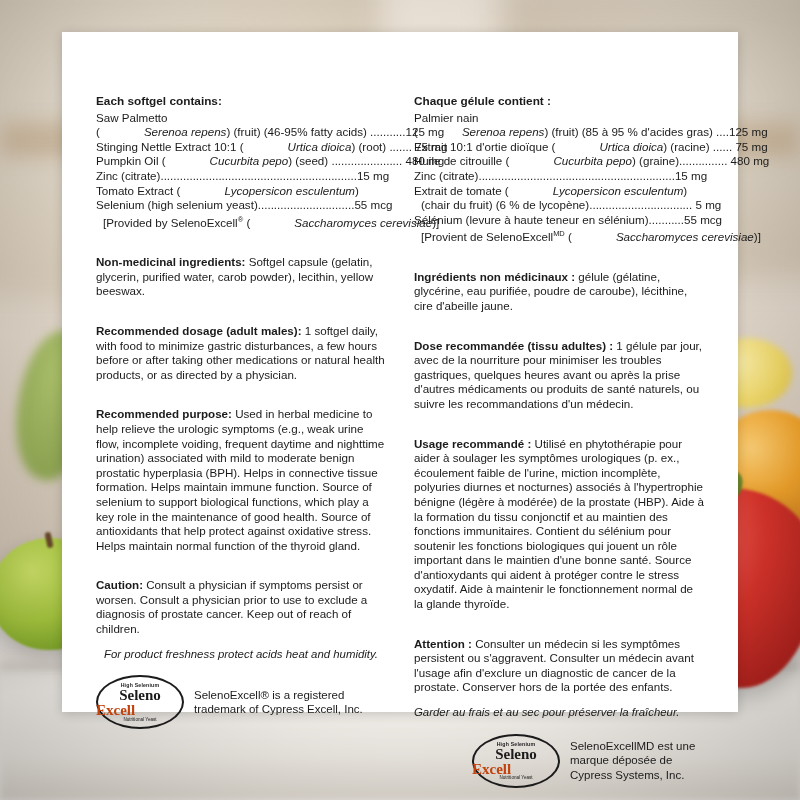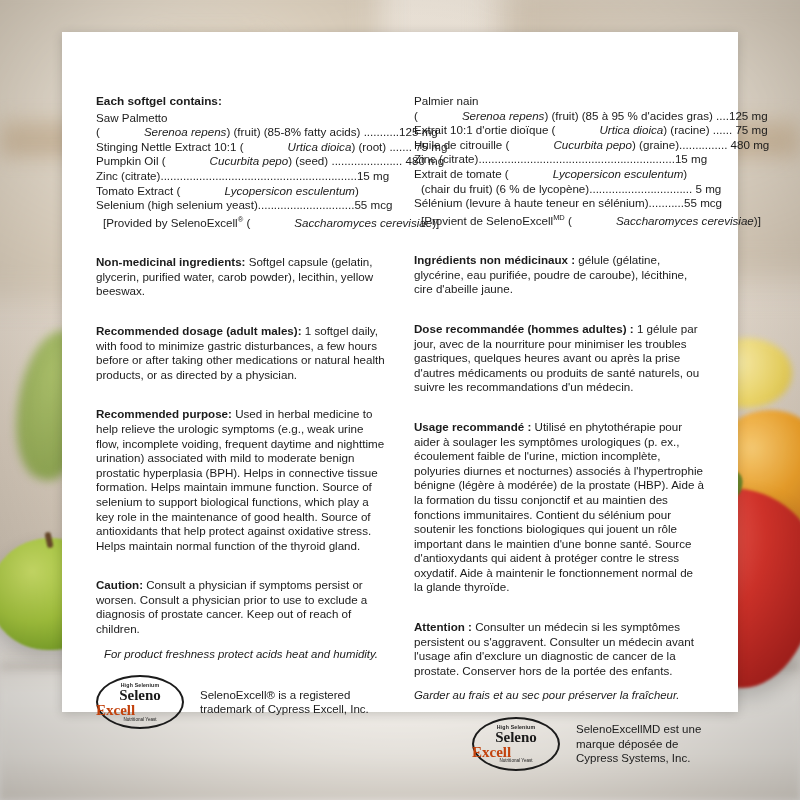--- a/index.html
+++ b/index.html
@@ -115,21 +115,21 @@
   .panel-heading { font-weight: bold; margin: 0 0 2px 0; font-size: 11.8px; }
   .ing-line { white-space: nowrap; }
   .indent { padding-left: 7px; }
   .block { margin-top: 25px; }
   .block .lead { font-weight: bold; }
   i { font-style: italic; margin-left: 44px; }
   .center-italic { text-align: center; font-style: italic; margin-top: 10px; font-size: 11.4px; }
   .left-italic { font-style: italic; margin-top: 10px; font-size: 11.4px; }
 
   
-  .lockup { display: flex; align-items: center; gap: 16px; margin-top: 14px; }
+  .lockup { display: flex; align-items: center; gap: 10px; margin-top: 14px; }
   .lockup.right { justify-content: flex-start; margin-left: 58px; }
   .lockup-text { font-size: 11.5px; line-height: 14.4px; }
 
   .logo {
     position: relative; width: 88px; height: 54px; flex: 0 0 88px;
   }
   .logo .ring {
     position: absolute; left: 0; top: 0; width: 88px; height: 54px;
     border: 2px solid #1b1b1b;
     border-radius: 50%;
@@ -179,21 +179,21 @@
   <div id="cols">
 
     <div class="col">
 
       <div class="panel-heading">Each softgel contains:</div>
 
       <div>
         <div class="ing-line">Saw Palmetto</div>
 
         <div class="ing-line">
-          (<i>Serenoa repens</i>)<span> (fruit) (85-8% fatty acids)</span><span> ...........</span><span>125 mg</span>
+          (<i>Serenoa repens</i>)<span> (fruit) (46-95% fatty acids)</span><span> ...........</span><span>125 mg</span>
         </div>
 
         <div class="ing-line">
           Stinging Nettle Extract 10:1 (<i>Urtica dioica</i>) (root)<span> ....... </span><span>75 mg</span>
         </div>
 
         <div class="ing-line">
           Pumpkin Oil (<i>Cucurbita pepo</i>) (seed)<span> ...................... </span><span>480 mg</span>
         </div>
 
@@ -240,20 +240,21 @@
           <div class="t2">Seleno</div>
           <div class="t3">Excell</div>
           <div class="t4">Nutritional Yeast</div>
         </div>
         <div class="lockup-text">SelenoExcell® is a registered trademark of Cypress Excell, Inc.</div>
       </div>
     </div>
 
     <div class="col">
 
+      <div class="panel-heading">Chaque gélule contient :</div>
 
       <div>
         <div class="ing-line">Palmier nain</div>
 
         <div class="ing-line">
           (<i>Serenoa repens</i>) (fruit) (85 à 95 % d'acides gras)<span> ....</span><span>125 mg</span>
         </div>
 
         <div class="ing-line">
           Extrait 10:1 d'ortie dioïque (<i>Urtica dioica</i>) (racine)<span> ...... </span><span>75 mg</span>
@@ -282,21 +283,21 @@
         <div class="ing-line indent">
           [Provient de SelenoExcell<span class="sup">MD</span> (<i>Saccharomyces cerevisiae</i>)]
         </div>
       </div>
 
       <div class="block">
         <span class="lead">Ingrédients non médicinaux :</span><span> gélule (gélatine, glycérine, eau purifiée, poudre de caroube), lécithine, cire d'abeille jaune.</span>
       </div>
 
       <div class="block">
-        <span class="lead">Dose recommandée (hommes adultes) :</span><span> 1 gélule par jour, avec de la nourriture pour minimiser les troubles gastriques, quelques heures avant ou après la prise d'autres médicaments ou produits de santé naturels, ou suivre les recommandations d'un médecin.</span>
+        <span class="lead">Dose recommandée (tissu adultes) :</span><span> 1 gélule par jour, avec de la nourriture pour minimiser les troubles gastriques, quelques heures avant ou après la prise d'autres médicaments ou produits de santé naturels, ou suivre les recommandations d'un médecin.</span>
       </div>
 
       <div class="block">
         <span class="lead">Usage recommandé :</span><span> Utilisé en phytothérapie pour aider à soulager les symptômes urologiques (p. ex., écoulement faible de l'urine, miction incomplète, polyuries diurnes et nocturnes) associés à l'hypertrophie bénigne (légère à modérée) de la prostate (HBP). Aide à la formation du tissu conjonctif et au maintien des fonctions immunitaires. Contient du sélénium pour soutenir les fonctions biologiques qui jouent un rôle important dans le maintien d'une bonne santé. Source d'antioxydants qui aident à protéger contre le stress oxydatif. Aide à maintenir le fonctionnement normal de la glande thyroïde.</span>
       </div>
 
       <div class="block">
         <span class="lead">Attention :</span><span> Consulter un médecin si les symptômes persistent ou s'aggravent. Consulter un médecin avant l'usage afin d'exclure un diagnostic de cancer de la prostate. Conserver hors de la portée des enfants.</span>
       </div>
 

